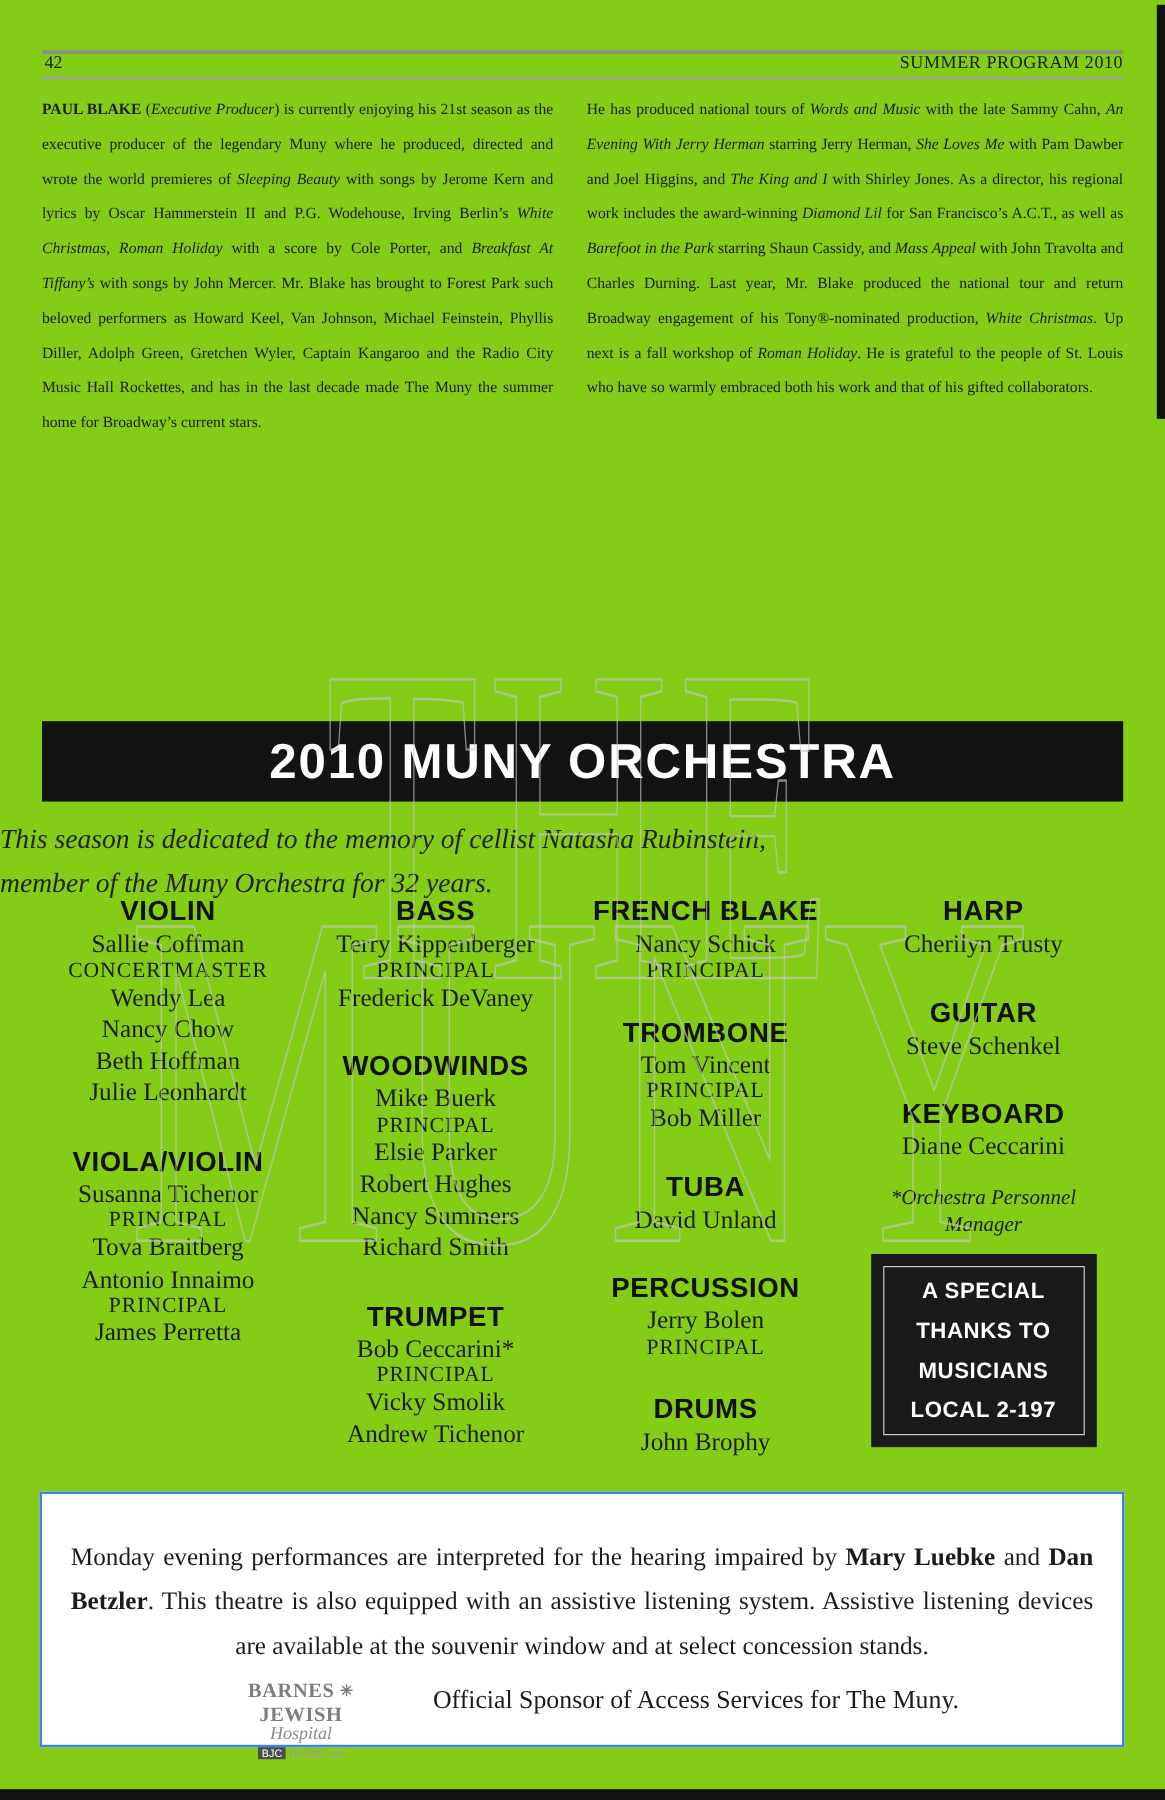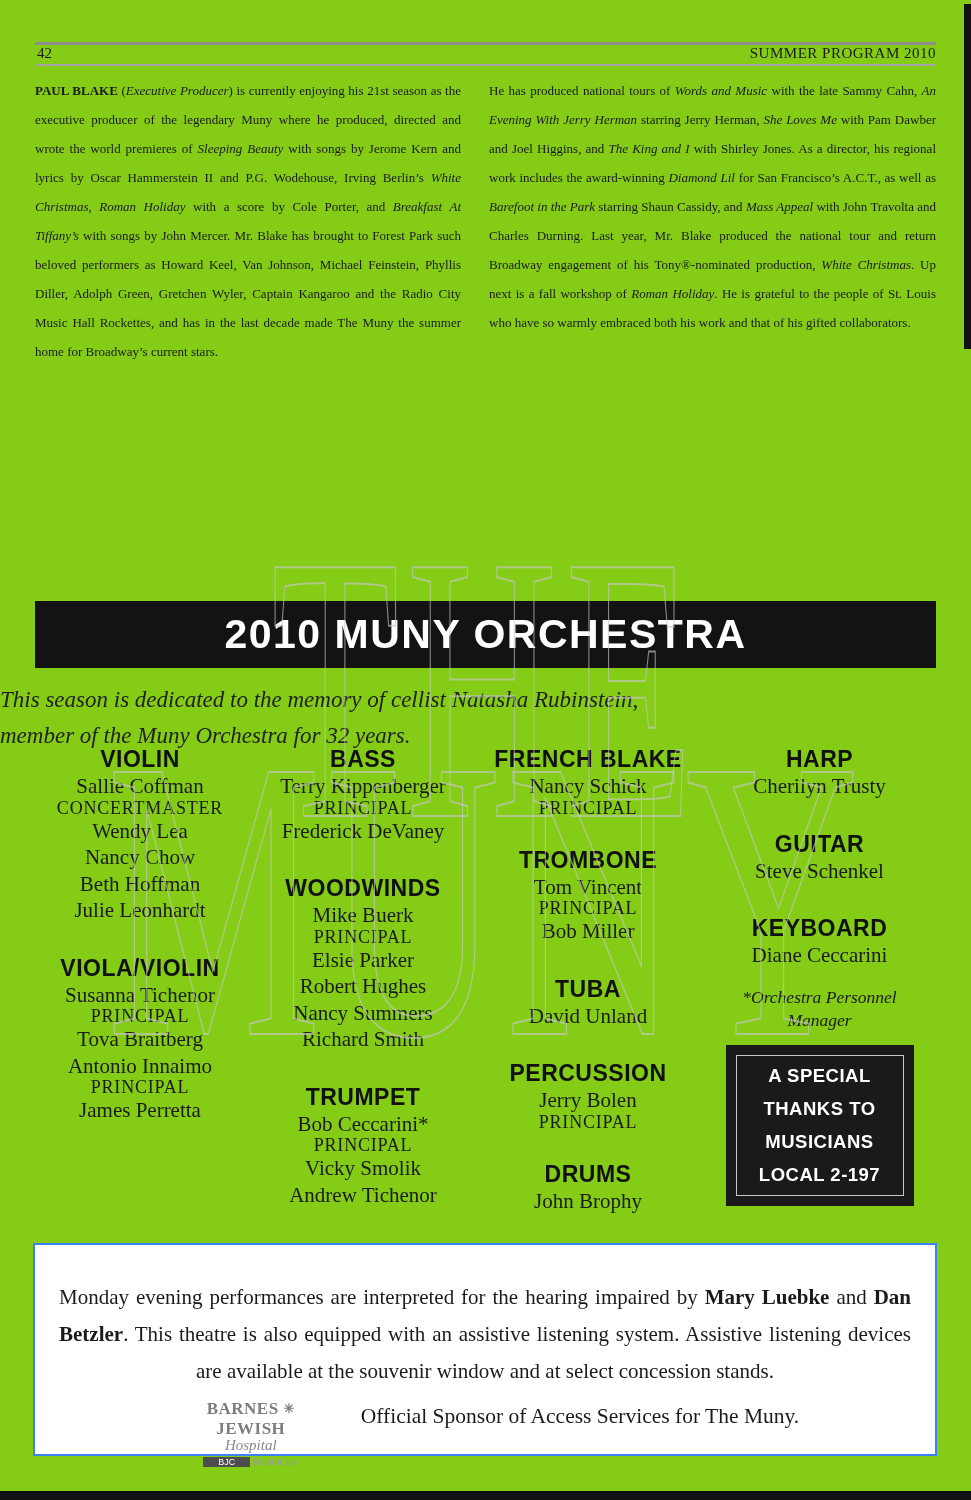--- a/index.html
+++ b/index.html
@@ -61,21 +61,21 @@
     border:2px solid #3b82f6; box-sizing:border-box; background:#fff; z-index:1;
   }
   .footer-notice { margin:34px 24px 0; font-size:21px; line-height:37px;
     text-align:justify; text-align-last:center; }
   .sponsor-row { margin-top:9px; display:flex; align-items:flex-start; justify-content:center; gap:30px; }
   .bj-logo { text-align:center; color:#888; width:160px; filter:blur(0.4px); }
   .bj-top { font-size:17px; font-weight:bold; letter-spacing:0.5px; color:#7d7d7d; }
   .bj-mark { font-size:13px; vertical-align:1px; }
   .bj-script { font-style:italic; font-size:15px; margin-top:-2px; color:#8a8a8a; }
   .bj-bjc { font-size:10px; margin-top:2px; color:#9a9a9a; }
-  .bjc-box { background:#4d4d4d; color:#fff; padding:0 15px; font-size:9px; font-family:"Liberation Sans",sans-serif; }
+  .bjc-box { background:#4d4d4d; color:#fff; padding:0 3px; font-size:9px; font-family:"Liberation Sans",sans-serif; }
   .sponsor-text { font-size:21.5px; padding-top:5px; color:#1b1b1b; }
   
   .right-strip { position:absolute; right:0; top:4px; width:7px; height:345px; background:#111; z-index:3; }
   .bottom-bar  { position:absolute; left:0; bottom:0; width:971px; height:9px; background:#111; z-index:3; }
   
   .wm {
     position:absolute; z-index:6; pointer-events:none; white-space:nowrap;
     color:transparent; -webkit-text-stroke:2px #c7c7c7;
     font-family:"Liberation Serif", serif; opacity:0.65; line-height:1;
     left:50%; transform-origin:center top;

